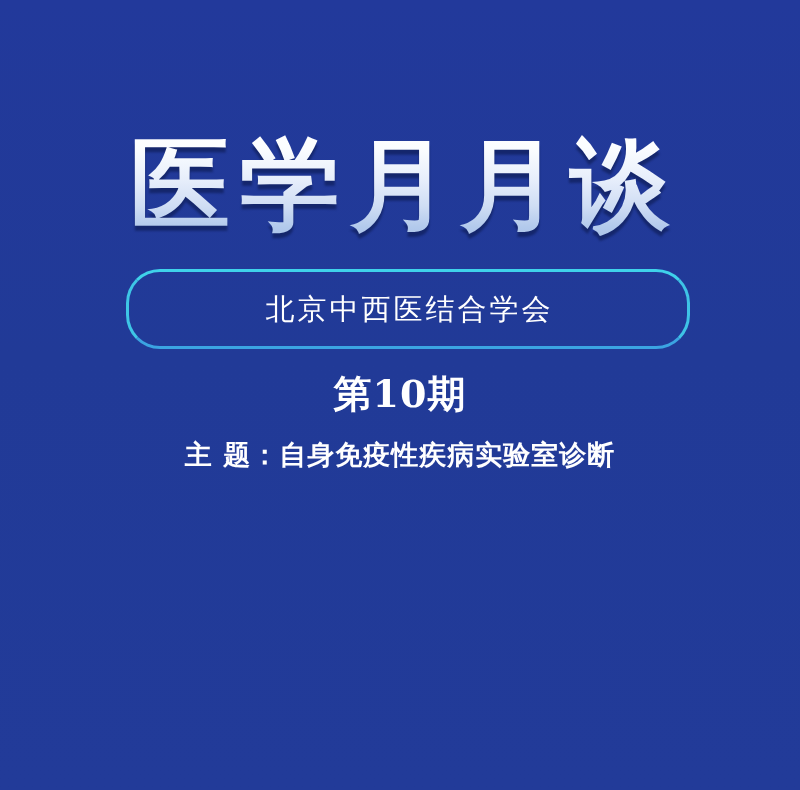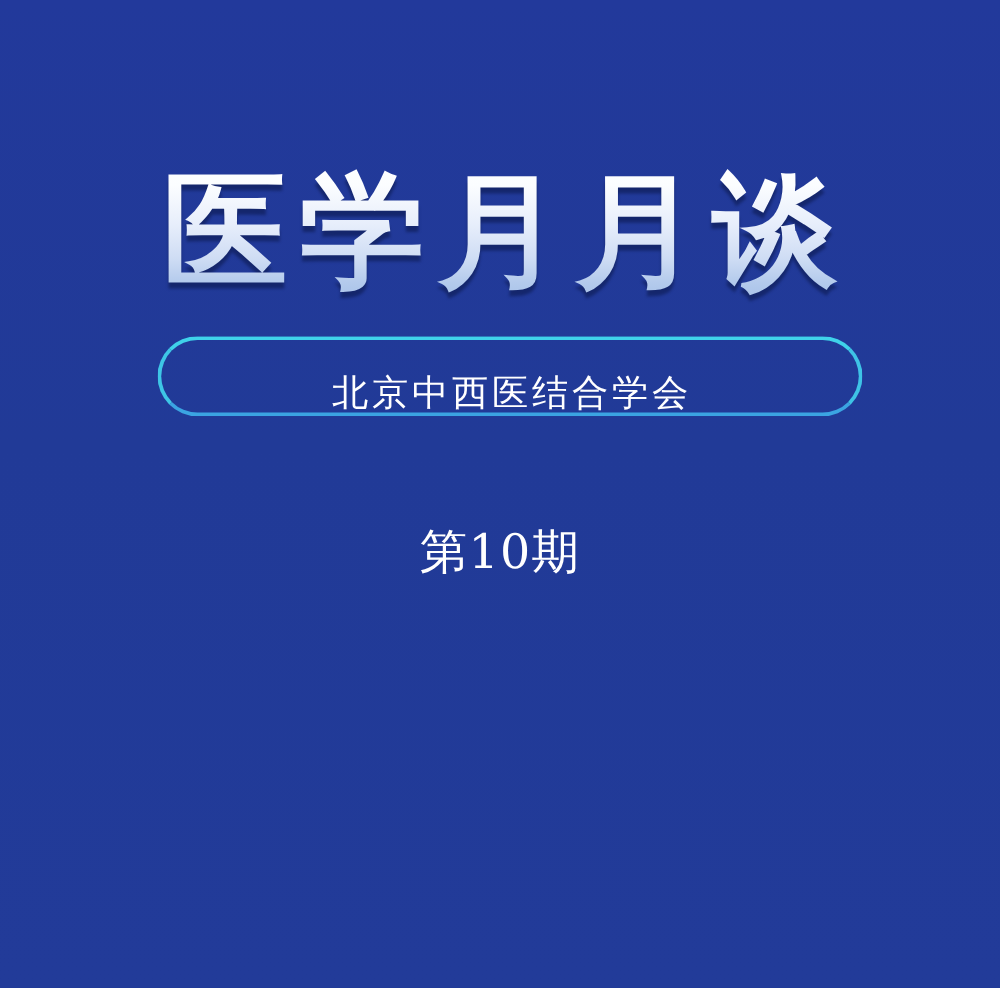--- a/index.html
+++ b/index.html
@@ -68,58 +68,57 @@
     -webkit-text-fill-color: transparent;
     color: transparent;
   }
 
   
   .pill {
     position: absolute;
     left: 126px;
     top: 269px;
     width: 564px;
-    height: 64px;
+    height: 80px;
     box-sizing: border-box;
     border: 3px solid #3ec9e6;
     border-radius: 34px;
     background: transparent;
     border-top-color: #3fd2ea;
     border-left-color: #3ec6e6;
     border-right-color: #3ec3e6;
     border-bottom-color: #3ba4e2;
     display: flex;
-    align-items: flex-end;
+    align-items: center;
     justify-content: center;
   }
   .pill-label {
     font-family: "DejaVu Serif", "Liberation Serif", serif;
     font-size: 29px;
     line-height: 32px;
     letter-spacing: 3px;
     text-indent: 3px;
     color: #ffffff;
     white-space: nowrap;
   }
 
   
   .issue {
     position: absolute;
     left: 0;
     top: 372px;
     width: 800px;
     text-align: center;
     font-family: "DejaVu Serif", "Liberation Serif", serif;
-    font-weight: 400;
+    font-weight: 700;
     font-size: 38px;
     line-height: 44px;
     letter-spacing: 1px;
     color: #ffffff;
     white-space: nowrap;
-    margin-top: 47px;
   }
 
   
   .topic {
     position: absolute;
     left: 0;
     top: 438px;
     width: 800px;
     text-align: center;
     font-family: "DejaVu Serif", "Liberation Serif", serif;
@@ -149,16 +148,17 @@
     <div class="title-shadow" aria-hidden="true">医学月月谈</div>
     <div class="title-main">医学月月谈</div>
   </div>
 
   <div class="pill">
     <span class="pill-label">北京中西医结合学会</span>
   </div>
 
   <div class="issue">第10期</div>
 
+  <div class="topic">主 题：自身免疫性疾病实验室诊断</div>
 
   <div class="lower-field"></div>
 
 </div>
 
 </body></html>

